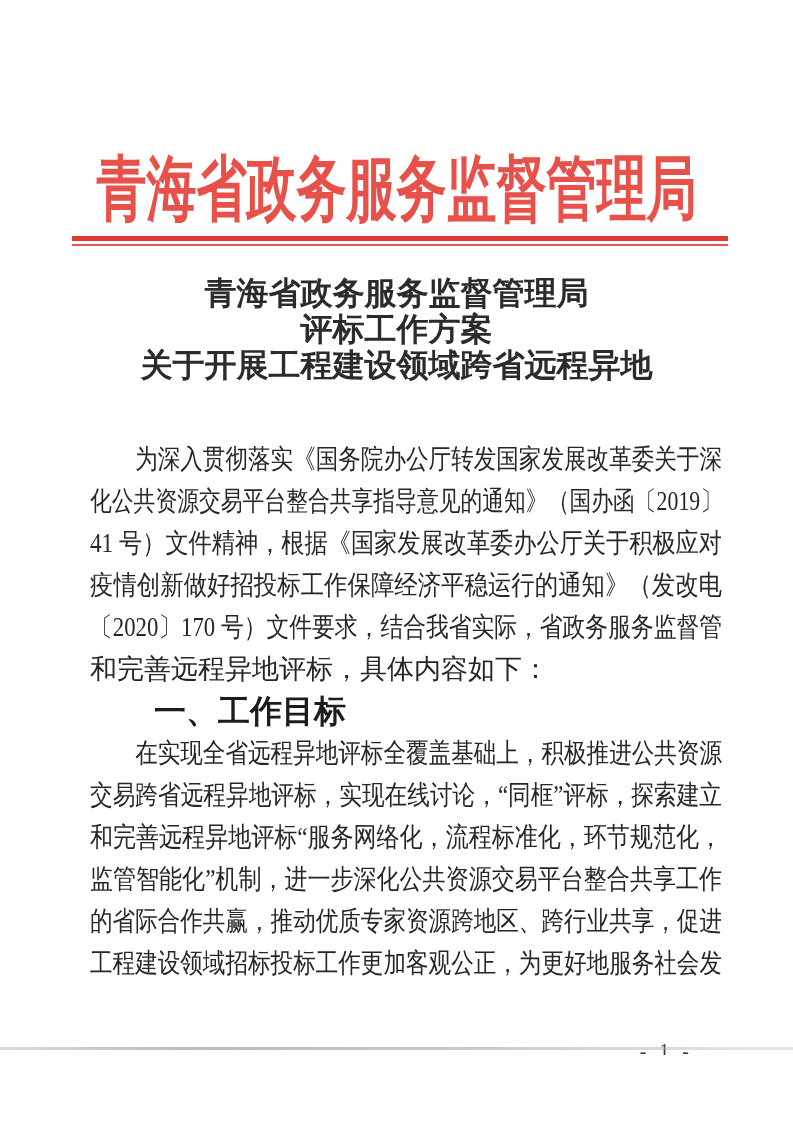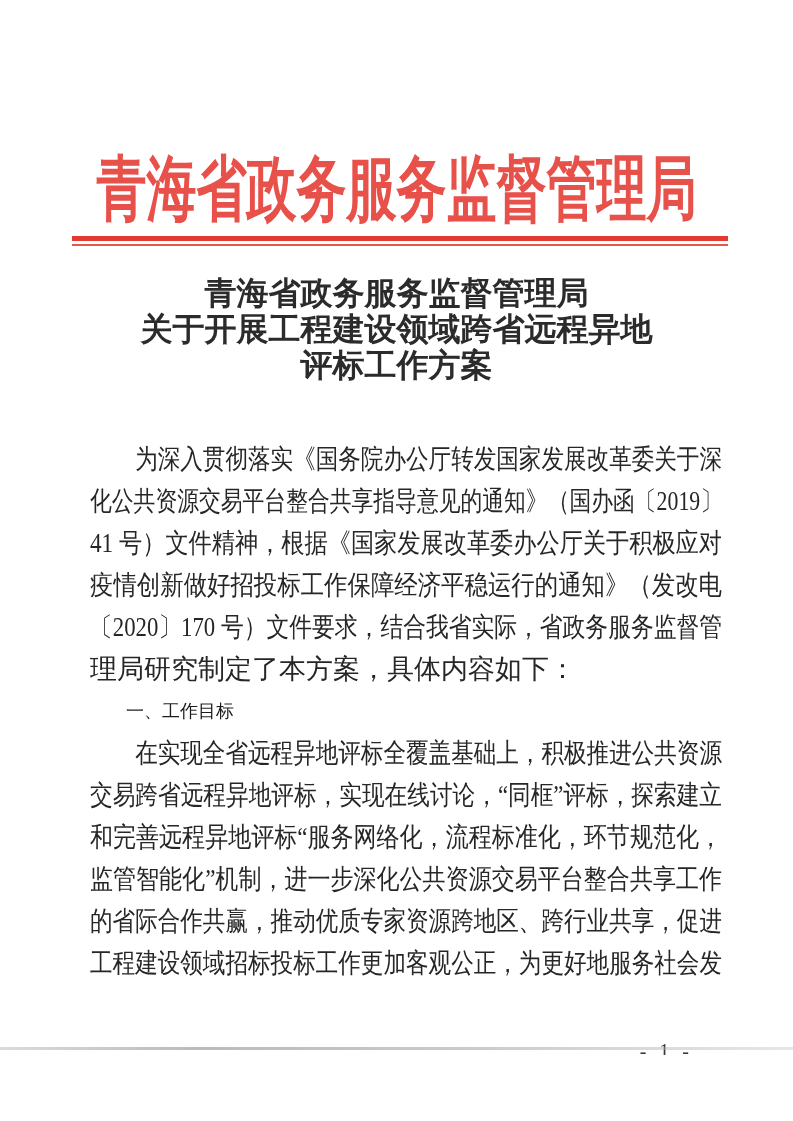--- a/index.html
+++ b/index.html
@@ -78,24 +78,24 @@
     height: 42px;
     line-height: 42px;
     white-space: nowrap;
     transform-origin: left center;
   }
   .lines .line:first-child {
     text-indent: 2em;
   }
   .heading {
     font-family: "Liberation Sans", sans-serif;
-    font-weight: normal;
+    font-weight: bold;
     color: #1c1c1c;
     text-indent: 2em;
-    font-size: 18px;
+    font-size: 32px;
   }
   
   .page-number {
     position: absolute;
     top: 1040px;
     right: 100px;
     font-size: 20px;
     letter-spacing: 4px;
     color: #3a3a3a;
     font-family: "Liberation Serif", serif;
@@ -120,35 +120,35 @@
 
   <div class="letterhead">青海省政务服务监督管理局</div>
 
   <div class="red-rule">
     <div class="rule-thick"></div>
     <div class="rule-thin"></div>
   </div>
 
   <div class="doc-title">
       <div class="doc-title-line">青海省政务服务监督管理局</div>
+      <div class="doc-title-line">评标工作方案</div>
       <div class="doc-title-line">关于开展工程建设领域跨省远程异地</div>
-      <div class="doc-title-line">评标工作方案</div>
     </div>
 
   <div class="body-text">
 
     <div class="para">
       <div class="lines">
           <div class="line fit" style="transform: scaleX(0.835979);">为深入贯彻落实《国务院办公厅转发国家发展改革委关于深</div>
           <div class="line fit" style="transform: scaleX(0.807152);">化公共资源交易平台整合共享指导意见的通知》（国办函〔2019〕</div>
           <div class="line fit" style="transform: scaleX(0.858987);">41 号）文件精神，根据《国家发展改革委办公厅关于积极应对</div>
           <div class="line fit" style="transform: scaleX(0.866941);">疫情创新做好招投标工作保障经济平稳运行的通知》（发改电</div>
           <div class="line fit" style="transform: scaleX(0.84351);">〔2020〕170 号）文件要求，结合我省实际，省政务服务监督管</div>
         </div>
-      <div class="line">理局研究制定了本方案，具体内容如下：</div>
+      <div class="line">和完善远程异地评标，具体内容如下：</div>
     </div>
 
     <div class="line heading">一、工作目标</div>
 
     <div class="para">
       <div class="lines">
           <div class="line fit" style="transform: scaleX(0.835979);">在实现全省远程异地评标全覆盖基础上，积极推进公共资源</div>
           <div class="line fit" style="transform: scaleX(0.839344);">交易跨省远程异地评标，实现在线讨论，“同框”评标，探索建立</div>
           <div class="line fit" style="transform: scaleX(0.852919);">和完善远程异地评标“服务网络化，流程标准化，环节规范化，</div>
           <div class="line fit" style="transform: scaleX(0.852919);">监管智能化”机制，进一步深化公共资源交易平台整合共享工作</div>

